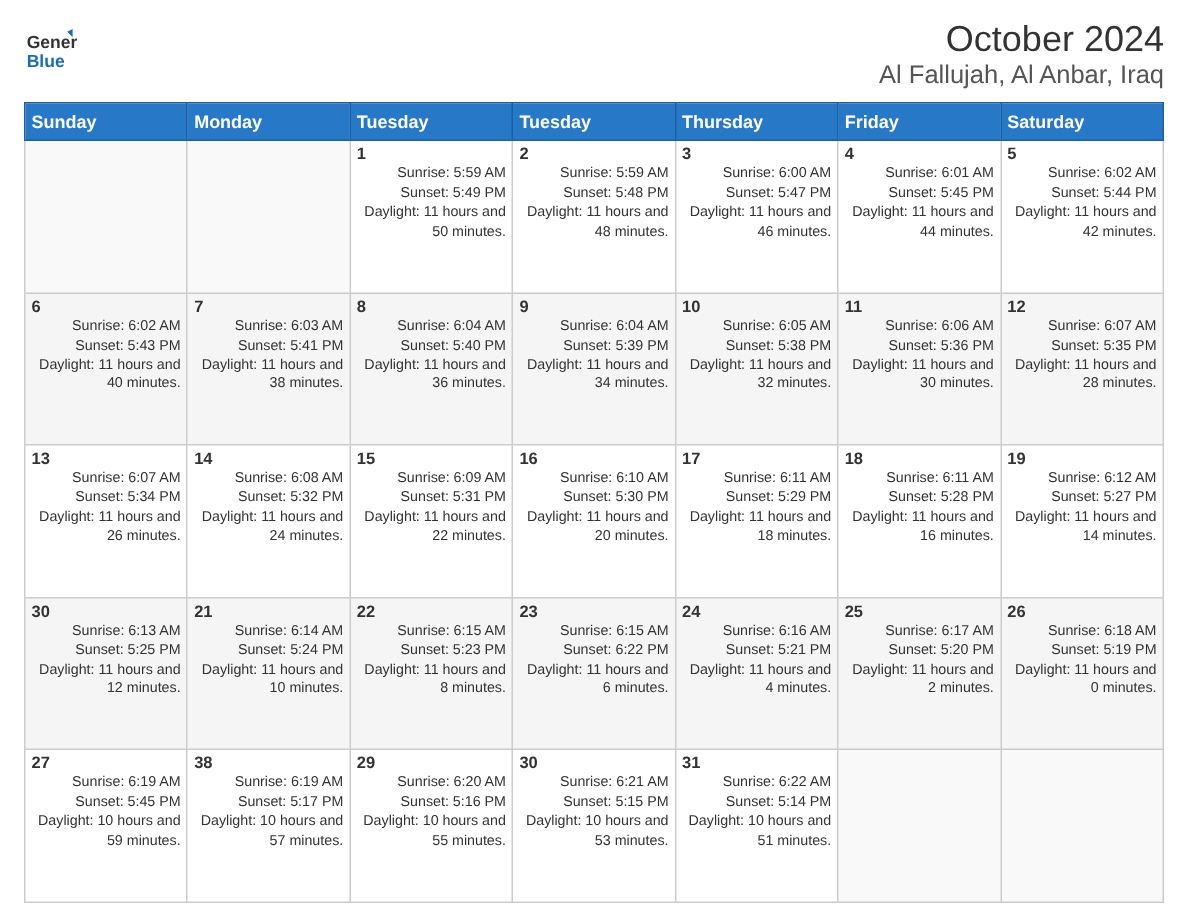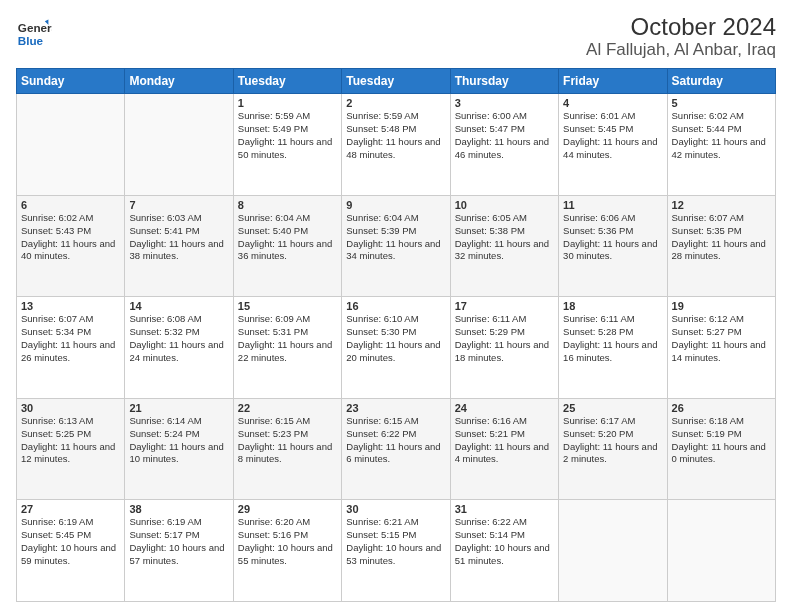--- a/index.html
+++ b/index.html
@@ -77,20 +77,21 @@
     .day-num {
       font-size: 11px;
       font-weight: bold;
       display: block;
       margin-bottom: 1px;
     }
     .day-info {
       font-size: 9.5px;
       line-height: 1.35;
       color: #333;
+      text-align: right;
     }
     .empty-cell {
       background: #f9f9f9 !important;
     }
   </style>
 </head>
 <body>
 
 <div class="page">
   <div class="header">

